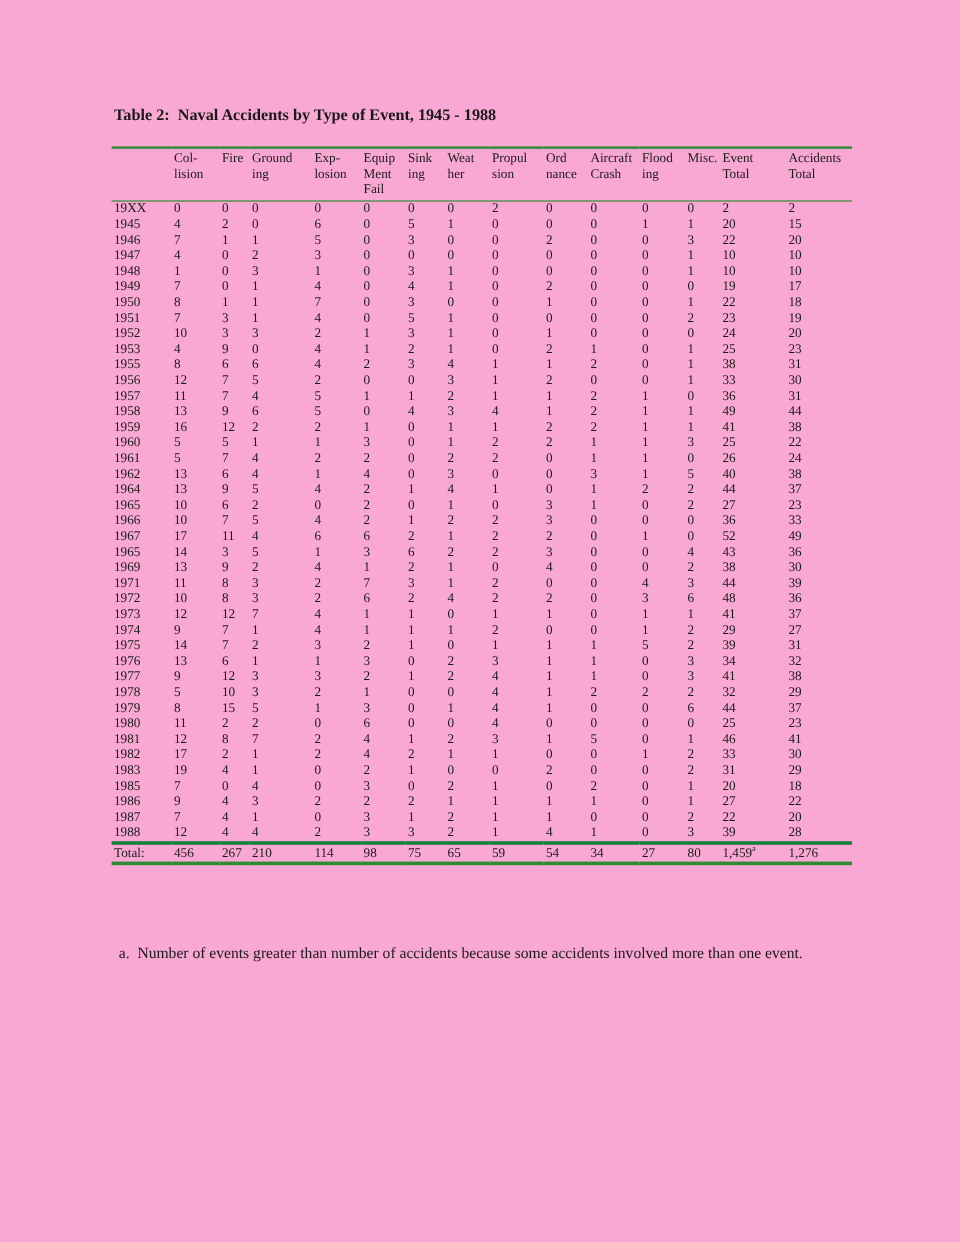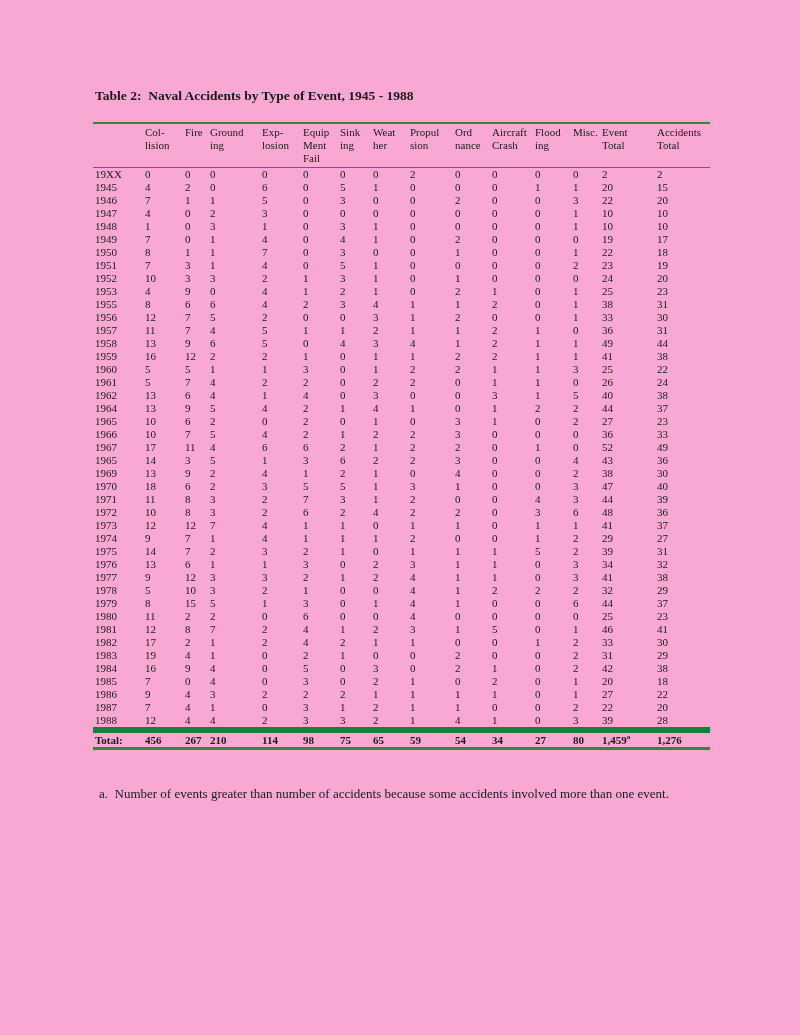--- a/index.html
+++ b/index.html
@@ -52,22 +52,22 @@
   table.accidents td {
     font-size: 11px;
     line-height: 13px;
     height: 13px;
     padding: 0 0 0 2px;
     text-align: left;
     vertical-align: top;
     white-space: nowrap;
   }
   table.accidents tr.total-row td {
-    font-weight: bold;
-    border-top: 6px solid #15803d;
+    font-weight: normal;
+    border-top: 3px solid #15803d;
     padding-top: 1px;
   }
   table.accidents sup {
     font-size: 7px;
     vertical-align: super;
     line-height: 0;
   }
   .footnote {
     position: absolute;
     left: 99px;
@@ -565,37 +565,20 @@
             <td>1</td>
             <td>0</td>
             <td>4</td>
             <td>0</td>
             <td>0</td>
             <td>2</td>
             <td>38</td>
             <td>30</td>
           </tr>
           <tr>
-            <td>1970</td>
-            <td>18</td>
-            <td>6</td>
-            <td>2</td>
-            <td>3</td>
-            <td>5</td>
-            <td>5</td>
-            <td>1</td>
-            <td>3</td>
-            <td>1</td>
-            <td>0</td>
-            <td>0</td>
-            <td>3</td>
-            <td>47</td>
-            <td>40</td>
-          </tr>
-          <tr>
             <td>1971</td>
             <td>11</td>
             <td>8</td>
             <td>3</td>
             <td>2</td>
             <td>7</td>
             <td>3</td>
             <td>1</td>
             <td>2</td>
             <td>0</td>
@@ -801,37 +784,20 @@
             <td>2</td>
             <td>1</td>
             <td>0</td>
             <td>0</td>
             <td>2</td>
             <td>0</td>
             <td>0</td>
             <td>2</td>
             <td>31</td>
             <td>29</td>
-          </tr>
-          <tr>
-            <td>1984</td>
-            <td>16</td>
-            <td>9</td>
-            <td>4</td>
-            <td>0</td>
-            <td>5</td>
-            <td>0</td>
-            <td>3</td>
-            <td>0</td>
-            <td>2</td>
-            <td>1</td>
-            <td>0</td>
-            <td>2</td>
-            <td>42</td>
-            <td>38</td>
           </tr>
           <tr>
             <td>1985</td>
             <td>7</td>
             <td>0</td>
             <td>4</td>
             <td>0</td>
             <td>3</td>
             <td>0</td>
             <td>2</td>

